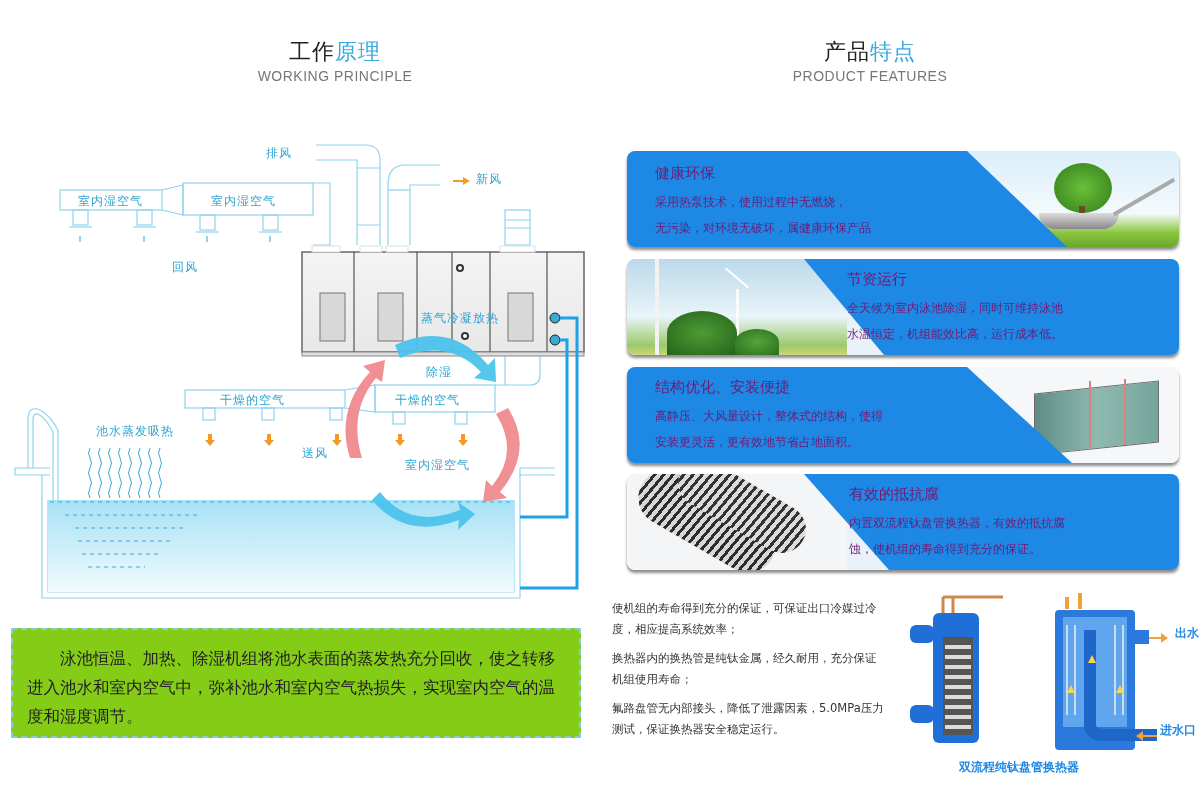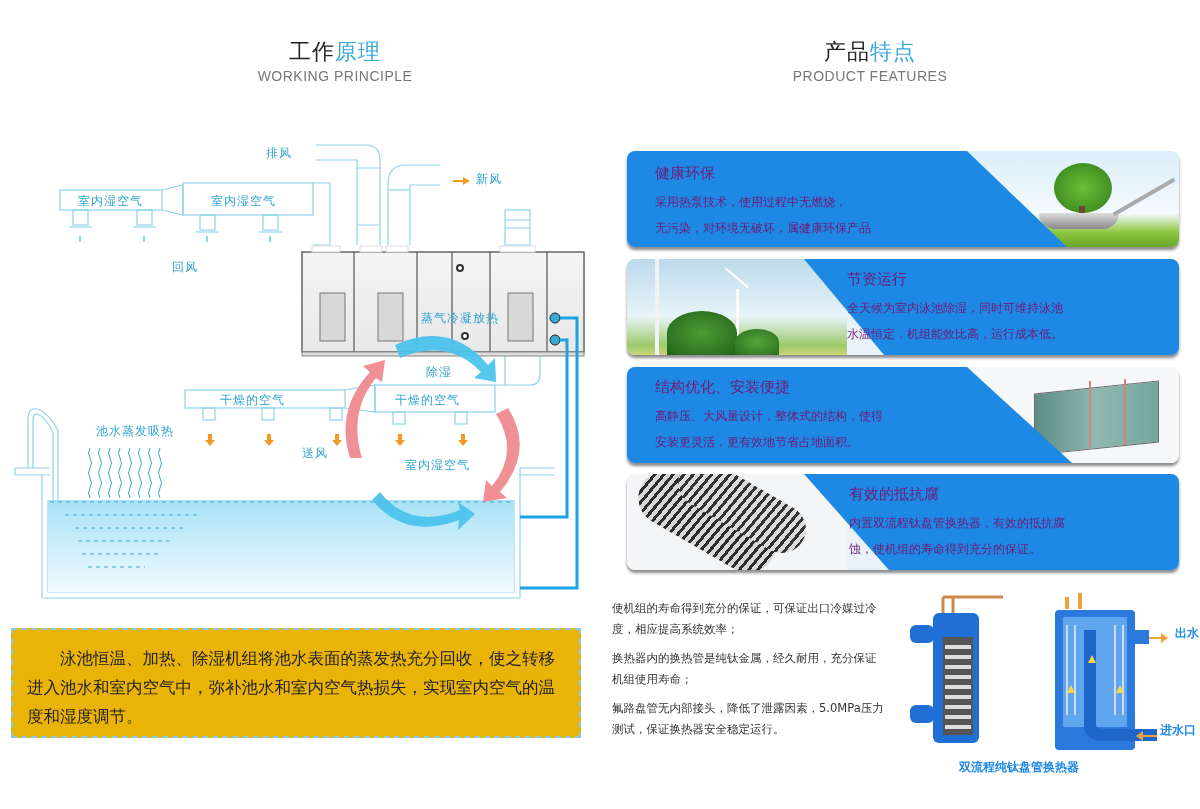--- a/index.html
+++ b/index.html
@@ -12,21 +12,21 @@
   .section-title .cn .accent { color: #39a9dc; }
   .section-title .en { font-family: "Liberation Sans", sans-serif; font-size: 14px; color: #777; letter-spacing: 0.5px; margin-top: 0; }
 
   #title-left { left: 200px; top: 36px; width: 270px; }
   #title-right { left: 735px; top: 36px; width: 270px; }
 
   
   .diagram { position: absolute; left: 0; top: 120px; width: 600px; height: 490px; }
   .lbl { position: absolute; font-size: 12px; color: #2ea3d0; white-space: nowrap; letter-spacing: 1px; }
 
-  .desc-box { position: absolute; left: 11px; top: 628px; width: 570px; height: 110px; border: 2px dashed #8cc9dc; background: #eab308; padding: 14px 12px 0 14px; }
+  .desc-box { position: absolute; left: 11px; top: 628px; width: 570px; height: 110px; border: 2px dashed #8cc9dc; background: #84cc16; padding: 14px 12px 0 14px; }
   .desc-box p { font-size: 16.5px; line-height: 29px; color: #222; text-indent: 2em; font-family: "DejaVu Sans", sans-serif; }
 
   
   .card { position: absolute; left: 627px; width: 552px; height: 96px; border-radius: 8px; overflow: hidden; background: #e9f2f8; box-shadow: 0 3px 3px rgba(0,0,0,0.45); }
   .card .blue { position: absolute; top: 0; bottom: 0; background: #1e88e5; }
   .card .txt { position: absolute; color: #701a75; }
   .card .txt .h { font-size: 15px; line-height: 20px; margin-bottom: 6px; }
   .card .txt .b { font-size: 12px; line-height: 26px; }
 
   .notes { position: absolute; left: 612px; top: 598px; width: 275px; font-size: 11.5px; color: #333; line-height: 21px; }

